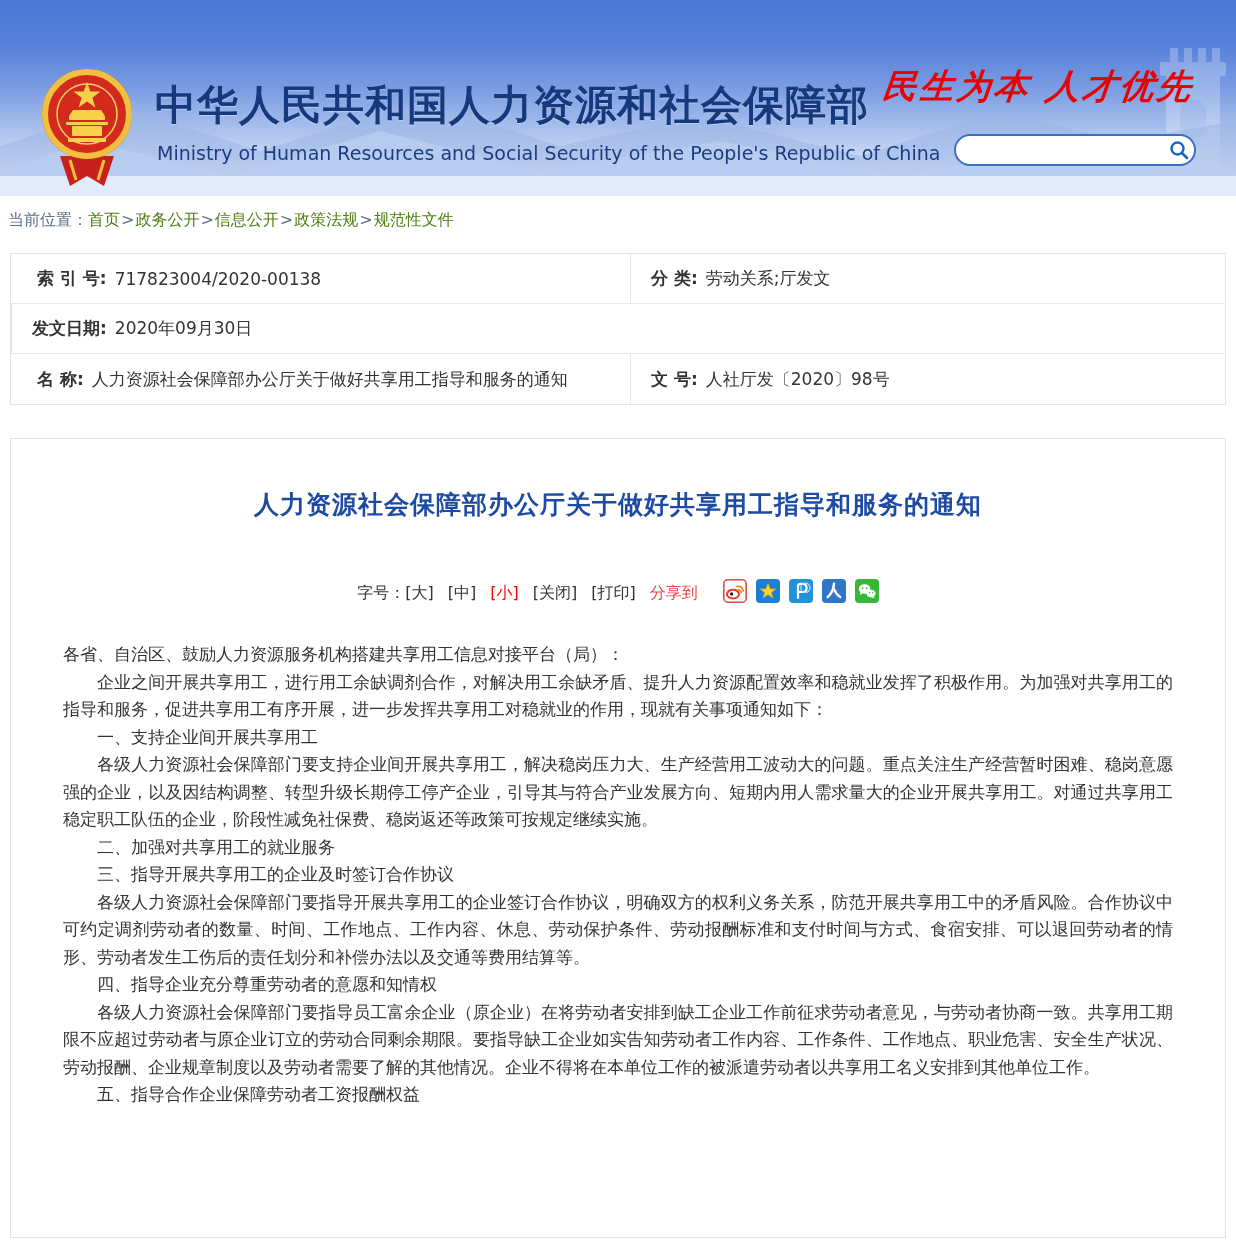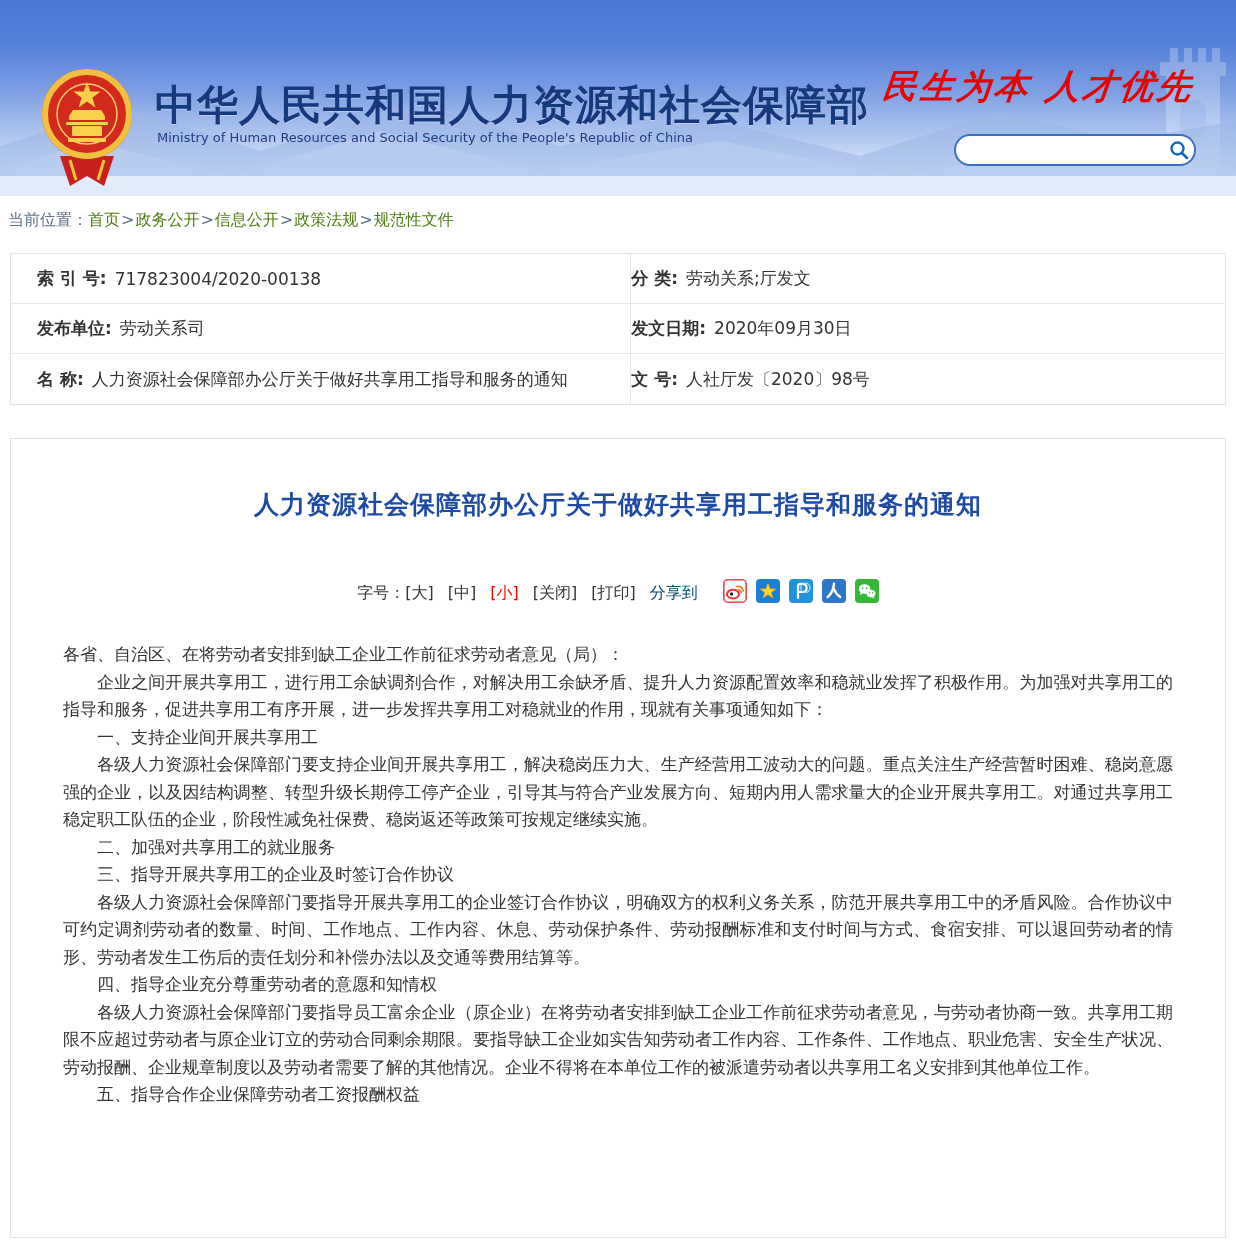--- a/index.html
+++ b/index.html
@@ -7,55 +7,55 @@
     font-family:"DejaVu Sans","Liberation Sans",sans-serif; }
 
   
   .header { position:relative; width:1236px; height:196px; overflow:hidden;
     background:linear-gradient(180deg,#4a77d4 0%,#5580d9 22%,#7a9ce2 45%,#aec4ee 68%,#d8e4f7 86%,#eaf1fb 100%); }
   .mountains { position:absolute; left:0; bottom:0; width:1236px; height:120px; }
   .greatwall { position:absolute; right:0; top:40px; height:216px; opacity:.45; }
   .emblem { position:absolute; left:40px; top:58px; }
   .site-title { position:absolute; left:155px; top:78px; font-size:41px; font-weight:bold;
     color:#16397e; letter-spacing:1px; text-shadow:0 1px 1px rgba(255,255,255,.35); white-space:nowrap; }
-  .site-subtitle { position:absolute; left:157px; top:130px; font-size:13px; color:#1b3d80; white-space:nowrap; }
+  .site-subtitle { position:absolute; left:157px; top:142px; font-size:19px; color:#1b3d80; white-space:nowrap; }
   .slogan { position:absolute; right:42px; top:64px; font-size:34px; font-weight:bold; font-style:italic;
     color:#e60303; letter-spacing:3px; white-space:nowrap; transform:skewX(-6deg); }
   .searchbox { position:absolute; right:40px; top:134px; width:242px; height:32px; background:#fff;
     border:2px solid #3a6fc1; border-radius:17px; display:flex; align-items:center; }
   .searchbox input { flex:1; height:26px; border:none; outline:none; background:transparent;
     padding:0 6px 0 14px; font-size:14px; }
   .search-btn { width:30px; height:28px; border:none; background:transparent; cursor:pointer;
     display:flex; align-items:center; justify-content:center; }
 
   
   .breadcrumb-row { padding:14px 0 12px 8px; font-size:16px; color:#5f7186; background:#fff; }
   .breadcrumb-row a { color:#4d7c0f; text-decoration:none; }
   .crumb-sep { margin:0 1px; }
 
   
   .meta-table { margin:10px 10px 0 10px; border:1px solid #e3e3e3; background:#fff; }
   .meta-row { display:flex; border-bottom:1px solid #e7e7e7; height:50px;gap:24px; }
   .meta-row:last-child { border-bottom:none; }
   .meta-cell { width:50%; display:flex; align-items:center; font-size:17px; color:#333; overflow:hidden; white-space:nowrap; }
   .meta-cell.left { padding-left:26px; }
-  .meta-cell.right { border-left:1px solid #e7e7e7; }
+  .meta-cell.right { border-left:1px solid #e7e7e7; padding-left:20px; }
   .meta-label { font-weight:bold; margin-right:8px; }
 
   
   .article-box { margin:33px 10px 0 10px; border:1px solid #e3e3e3; background:#fff;
     height:800px; padding:0 52px; }
   .doc-title { margin-top:49px; text-align:center; font-size:25px; font-weight:bold;
     color:#1d4aa3; letter-spacing:1px; }
   .controls-row { margin-top:58px; display:flex; align-items:center; justify-content:center;
     font-size:16px; color:#333; }
   .fs-group span.fs-btn { margin-right:14px; cursor:pointer; }
   .fs-btn.active { color:#f00; }
   .share-group { display:flex; align-items:center; }
-  .share-label { margin-right:16px; color:#0c4a6e; }
+  .share-label { margin-right:16px; color:#ef4444; }
   .share-icon { width:24px; height:24px; margin-left:9px; cursor:pointer; display:inline-block; }
   .share-icon svg { width:24px; height:24px; display:block; }
 
   
   .doc-body { margin-top:34px; font-size:17px; line-height:27.5px; color:#333; text-align:justify; }
   .doc-body p { margin:0; }
   .doc-body p.indent { text-indent:2em; }
 </style>
 </head>
 <body>
@@ -122,24 +122,20 @@
       <div class="meta-cell left">
         <span class="meta-label">索 引 号:</span>
         <span class="meta-value">717823004/2020-00138</span>
       </div>
       <div class="meta-cell right">
         <span class="meta-label">分 类:</span>
         <span class="meta-value">劳动关系;厅发文</span>
       </div>
     </div>
     <div class="meta-row">
-      <div class="meta-cell left">
-        <span class="meta-label">发布单位:</span>
-        <span class="meta-value">劳动关系司</span>
-      </div>
       <div class="meta-cell right">
         <span class="meta-label">发文日期:</span>
         <span class="meta-value">2020年09月30日</span>
       </div>
     </div>
     <div class="meta-row">
       <div class="meta-cell left">
         <span class="meta-label">名 称:</span>
         <span class="meta-value">人力资源社会保障部办公厅关于做好共享用工指导和服务的通知</span>
       </div>
@@ -184,21 +180,21 @@
               <path d="M18.6 17.4 L19.8 19.6 L16.8 18.4 Z" fill="#fff"></path>
               <circle cx="7.6" cy="9.2" r="0.85" fill="#36b837"></circle>
               <circle cx="11.6" cy="9.2" r="0.85" fill="#36b837"></circle>
               <circle cx="14.6" cy="13.8" r="0.7" fill="#36b837"></circle>
               <circle cx="17.6" cy="13.8" r="0.7" fill="#36b837"></circle>
             </svg></span></span>
     </div>
   </div>
 
   <div class="doc-body" id="docBody">
-      <p>各省、自治区、在将劳动者安排到缺工企业工作前征求劳动者意见（局）：</p>
+      <p>各省、自治区、鼓励人力资源服务机构搭建共享用工信息对接平台（局）：</p>
       <p class="indent">企业之间开展共享用工，进行用工余缺调剂合作，对解决用工余缺矛盾、提升人力资源配置效率和稳就业发挥了积极作用。为加强对共享用工的指导和服务，促进共享用工有序开展，进一步发挥共享用工对稳就业的作用，现就有关事项通知如下：</p>
       <p class="indent">一、支持企业间开展共享用工</p>
       <p class="indent">各级人力资源社会保障部门要支持企业间开展共享用工，解决稳岗压力大、生产经营用工波动大的问题。重点关注生产经营暂时困难、稳岗意愿强的企业，以及因结构调整、转型升级长期停工停产企业，引导其与符合产业发展方向、短期内用人需求量大的企业开展共享用工。对通过共享用工稳定职工队伍的企业，阶段性减免社保费、稳岗返还等政策可按规定继续实施。</p>
       <p class="indent">二、加强对共享用工的就业服务</p>
       <p class="indent">三、指导开展共享用工的企业及时签订合作协议</p>
       <p class="indent">各级人力资源社会保障部门要指导开展共享用工的企业签订合作协议，明确双方的权利义务关系，防范开展共享用工中的矛盾风险。合作协议中可约定调剂劳动者的数量、时间、工作地点、工作内容、休息、劳动保护条件、劳动报酬标准和支付时间与方式、食宿安排、可以退回劳动者的情形、劳动者发生工伤后的责任划分和补偿办法以及交通等费用结算等。</p>
       <p class="indent">四、指导企业充分尊重劳动者的意愿和知情权</p>
       <p class="indent">各级人力资源社会保障部门要指导员工富余企业（原企业）在将劳动者安排到缺工企业工作前征求劳动者意见，与劳动者协商一致。共享用工期限不应超过劳动者与原企业订立的劳动合同剩余期限。要指导缺工企业如实告知劳动者工作内容、工作条件、工作地点、职业危害、安全生产状况、劳动报酬、企业规章制度以及劳动者需要了解的其他情况。企业不得将在本单位工作的被派遣劳动者以共享用工名义安排到其他单位工作。</p>
       <p class="indent">五、指导合作企业保障劳动者工资报酬权益</p>
     </div>

